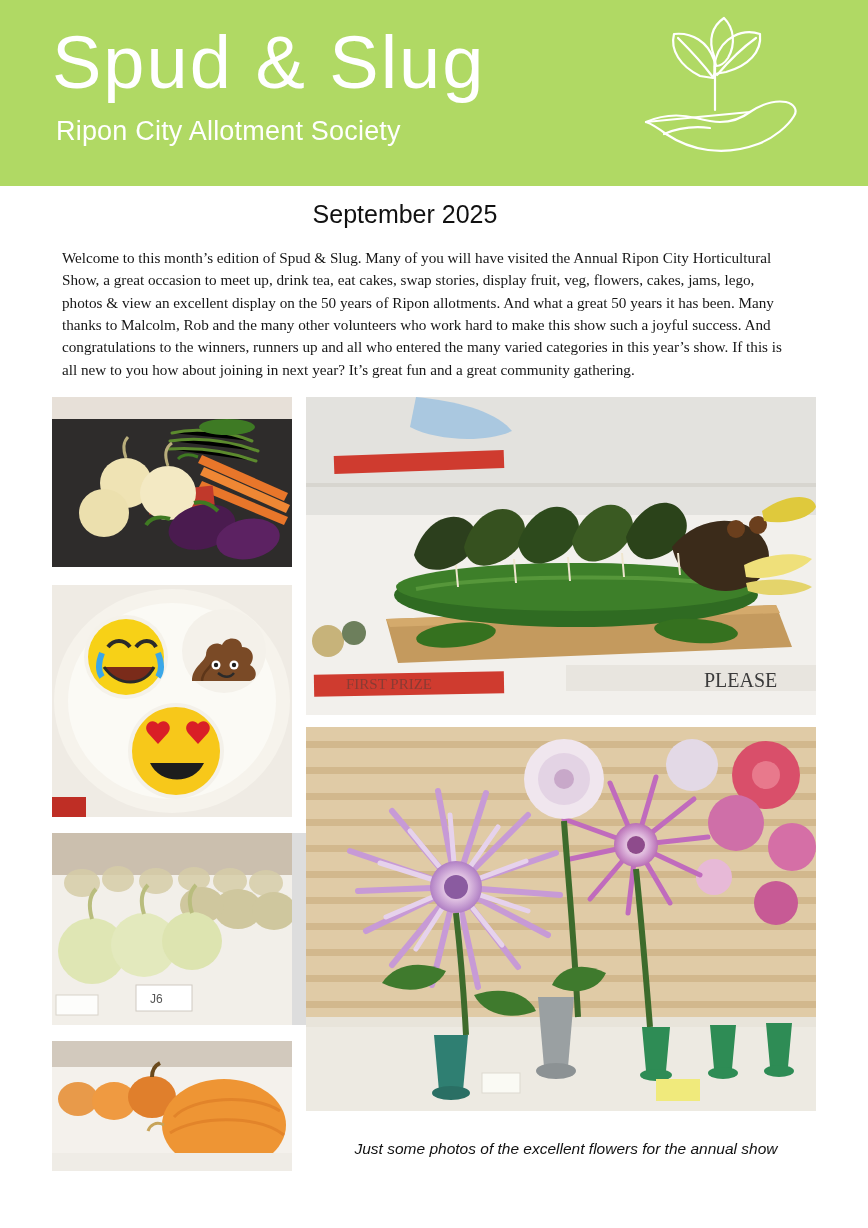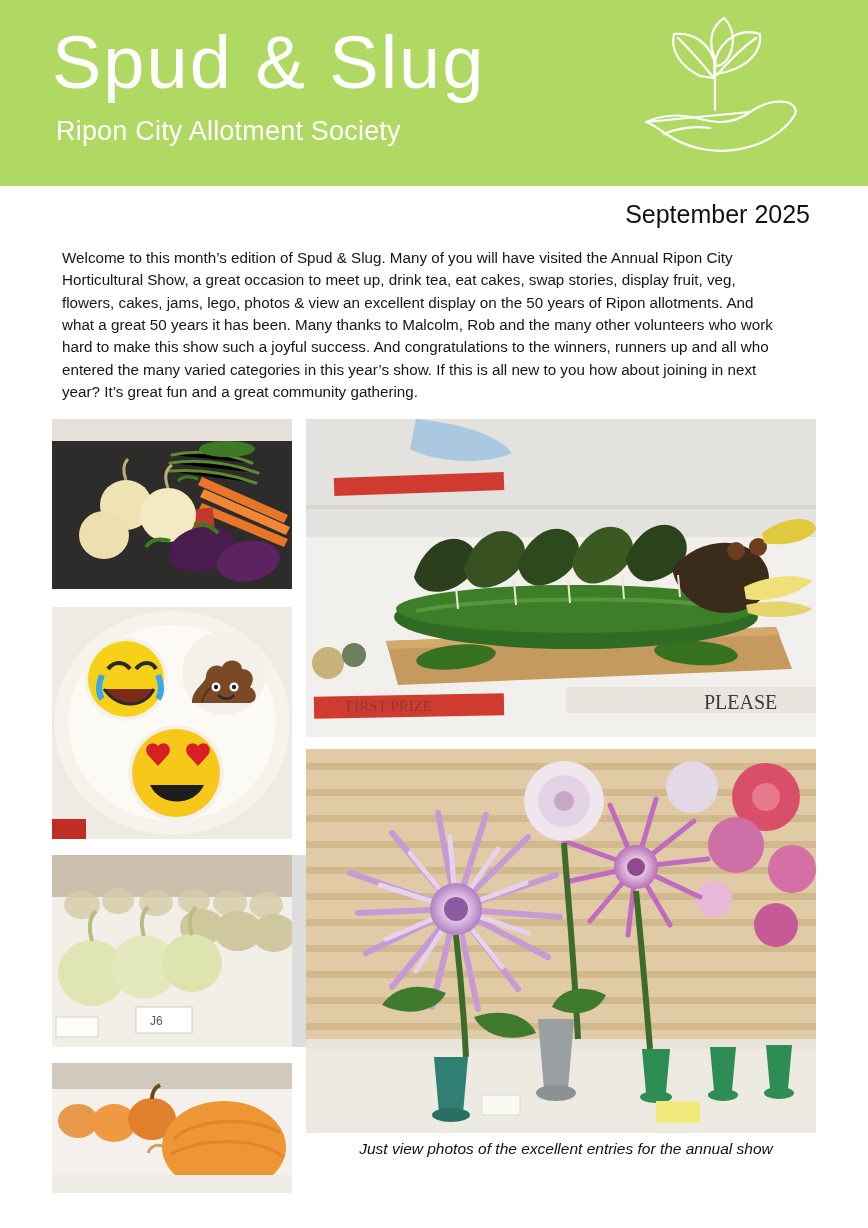--- a/index.html
+++ b/index.html
@@ -45,34 +45,35 @@
   .masthead-logo {
     position: absolute;
     right: 40px;
     top: 14px;
     width: 220px;
     height: 150px;
   }
 
   
   .issue-date {
-    text-align: right;
+    text-align: center;
     font-size: 25px;
     color: #111111;
     padding: 14px 58px 0 0;
     font-weight: 400;
   }
 
   
   .intro {
     margin: 18px 82px 0 62px;
     font-size: 15.2px;
     line-height: 1.47;
     color: #161616;
     text-align: left;
+    font-family: Liberation Serif, serif;
   }
 
   
   .gallery {
     position: relative;
     margin: 16px 0 0 0;
     width: 868px;
     height: 760px;
   }
   .photo {
@@ -435,13 +436,13 @@
 
       <path d="M128 308 l34 0 -5 56 -24 0 Z" fill="#2f7f72"></path>
       <ellipse cx="145" cy="366" rx="19" ry="7" fill="#2a6f64"></ellipse>
 
       <rect x="350" y="352" width="44" height="22" fill="#f0ea7c"></rect>
       <rect x="176" y="346" width="38" height="20" fill="#fafaf4" stroke="#ddd9d0"></rect>
     </svg>
   </div>
 </div>
 
-<div class="caption">Just view photos of the excellent entries for the annual show</div>
+<div class="caption">Just some photos of the excellent flowers for the annual show</div>
 
 </body></html>

